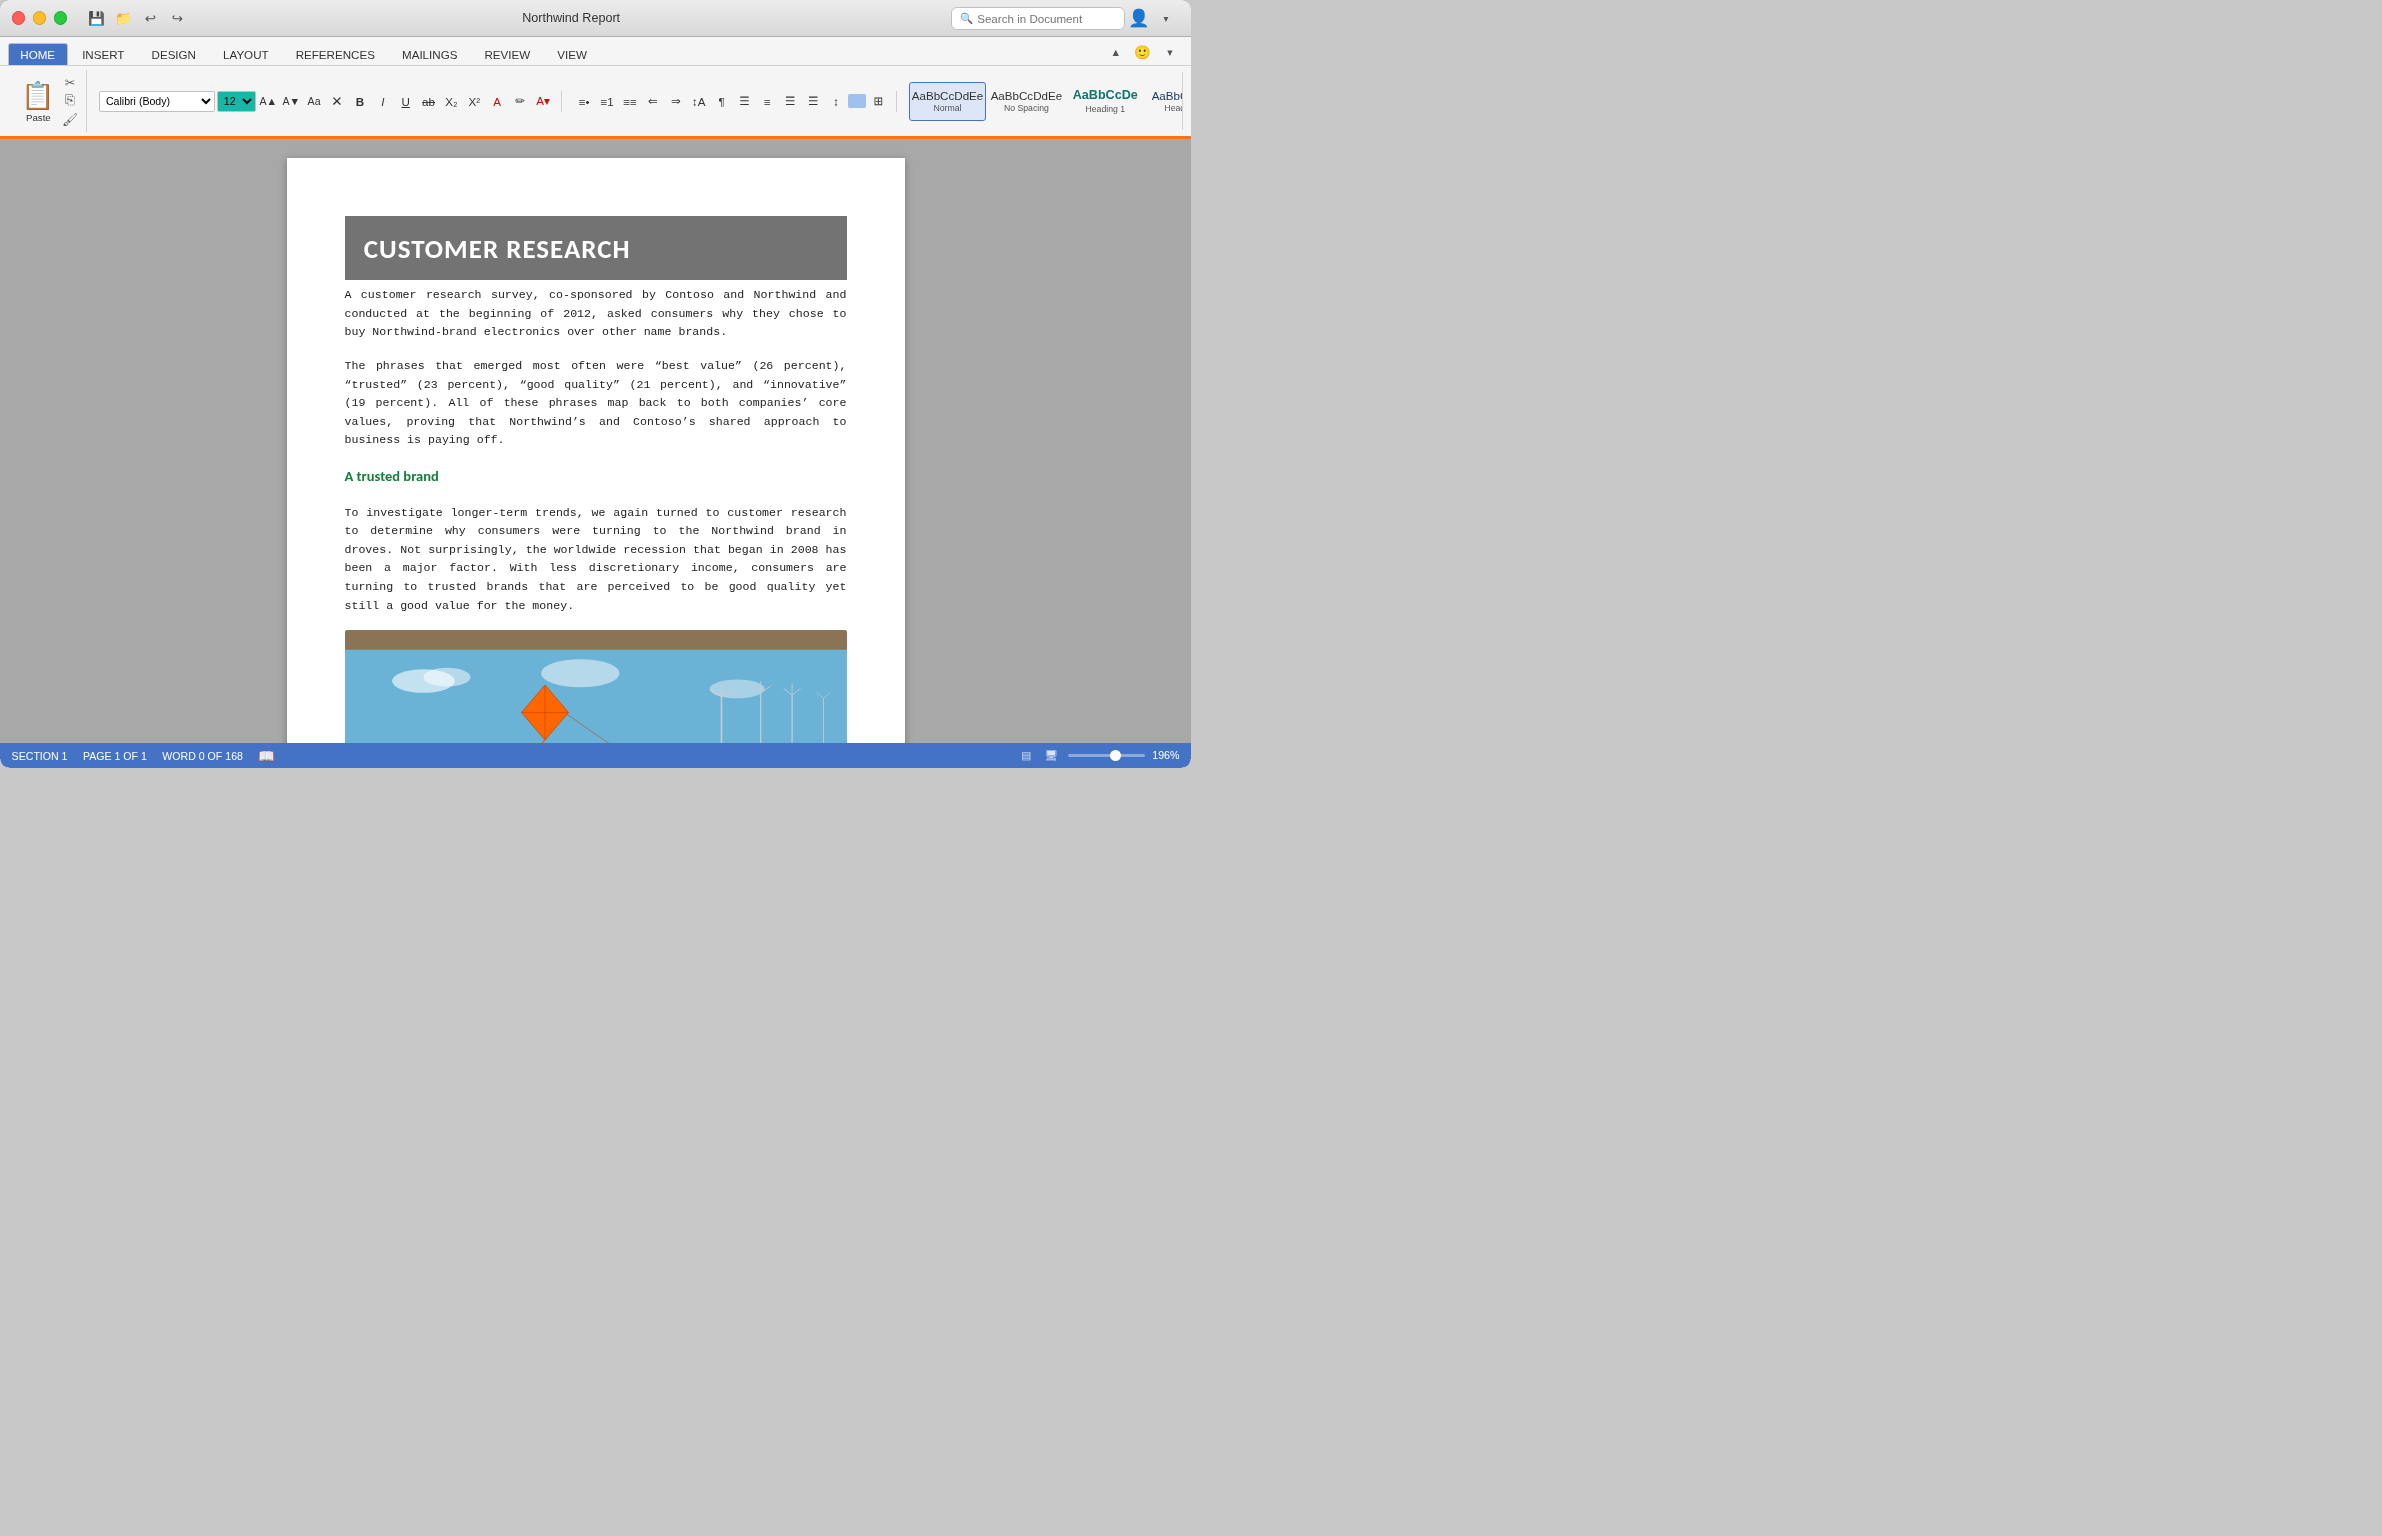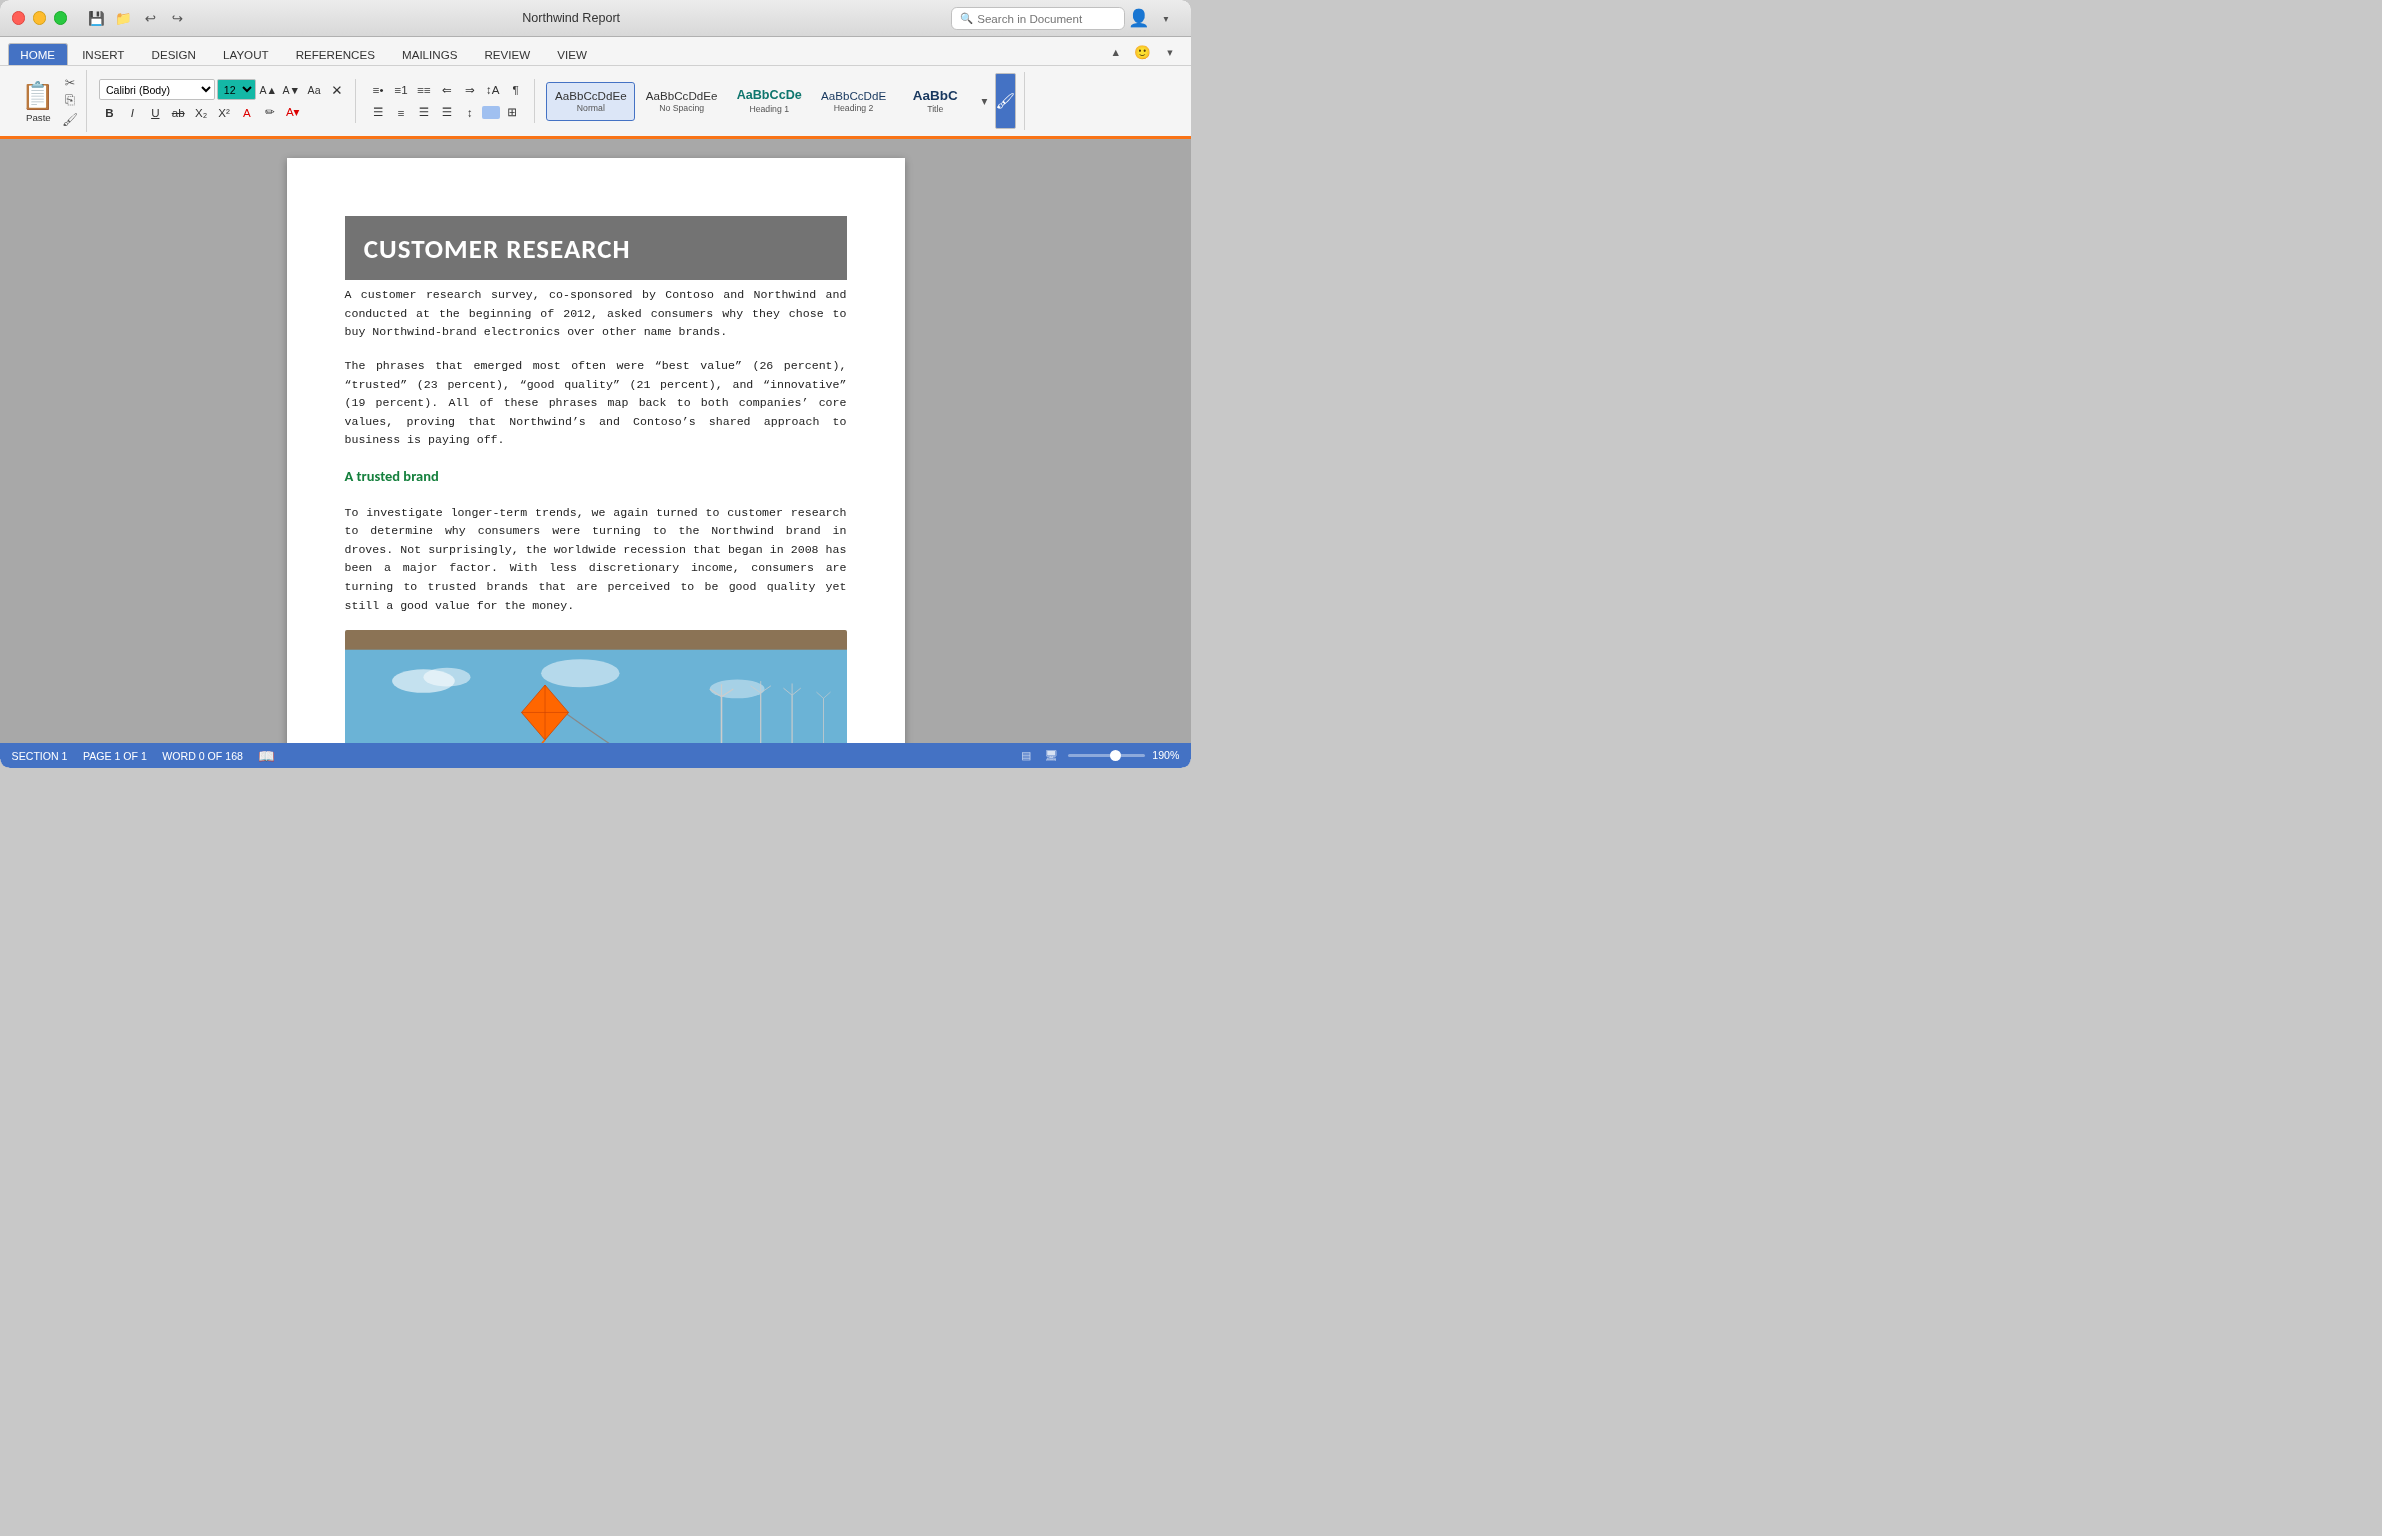--- a/index.html
+++ b/index.html
@@ -30,21 +30,21 @@
 
     
     .paste-group { display: flex; align-items: stretch; border-right: 1px solid #d0d0d0; padding: 3.9px 7.7px; height: 62px; }
     .paste-main { display: flex; flex-direction: column; align-items: center; justify-content: center; width: 46px; }
     .paste-icon-area { font-size: 27px; color: #4472c4; cursor: pointer; }
     .paste-label { font-size: 9.7px; color: #333; }
     .paste-side { display: flex; flex-direction: column; justify-content: space-around; }
     .paste-side-btn { width: 17.4px; height: 17.4px; font-size: 12.6px; color: #555; cursor: pointer; display: flex; align-items: center; justify-content: center; }
 
     
-    .font-area { display: flex; flex-direction: column; gap: 1.9px; border-right: 1px solid #d0d0d0; padding: 0 7.7px; }
+    .font-area { display: flex; flex-direction: row; gap: 1.9px; border-right: 1px solid #d0d0d0; padding: 0 7.7px; }
     .font-row { display: flex; align-items: center; gap: 1.9px; }
     .font-select { height: 21px; font-size: 10.6px; border: 1px solid #c0c0c0; border-radius: 1.9px; padding: 0 1.9px; min-width: 116px; background: white; }
     .font-size-select { height: 21px; font-size: 10.6px; border: 1px solid #c0c0c0; border-radius: 1.9px; padding: 0 1.9px; width: 39px; background: #14b8a6; }
     .icon-btn { width: 21px; height: 21px; font-size: 11.6px; background: transparent; border: 1px solid transparent; border-radius: 1.9px; cursor: pointer; display: flex; align-items: center; justify-content: center; color: #333; }
     .bold { font-weight: bold; }
     .italic { font-style: italic; }
     .underline { text-decoration: underline; }
 
     
     .styles-area { display: flex; align-items: center; gap: 1.9px; border-right: 1px solid #d0d0d0; padding: 0 7.7px; overflow: hidden; }
@@ -287,18 +287,18 @@
     <div class="status-left">
       <span>SECTION 1</span>
       <span>PAGE 1 OF 1</span>
       <span>WORD 0 OF 168</span>
       <span style="font-size:13.5px;">📖</span>
     </div>
     <div class="status-right">
       <div class="view-icon">▤</div>
       <div class="view-icon">🖥</div>
       <input type="range" class="zoom-slider" min="10" max="200" value="132" style="">
-      <span>190%</span>
+      <span>196%</span>
     </div>
   </div>
 
 </div>
 
 
 </body></html>

